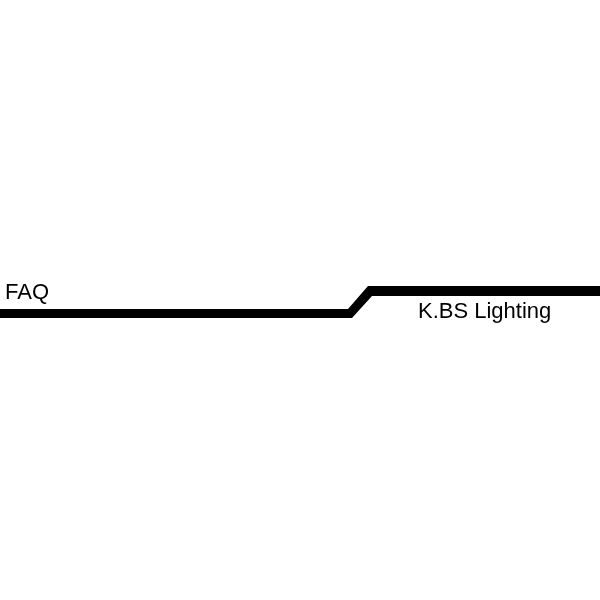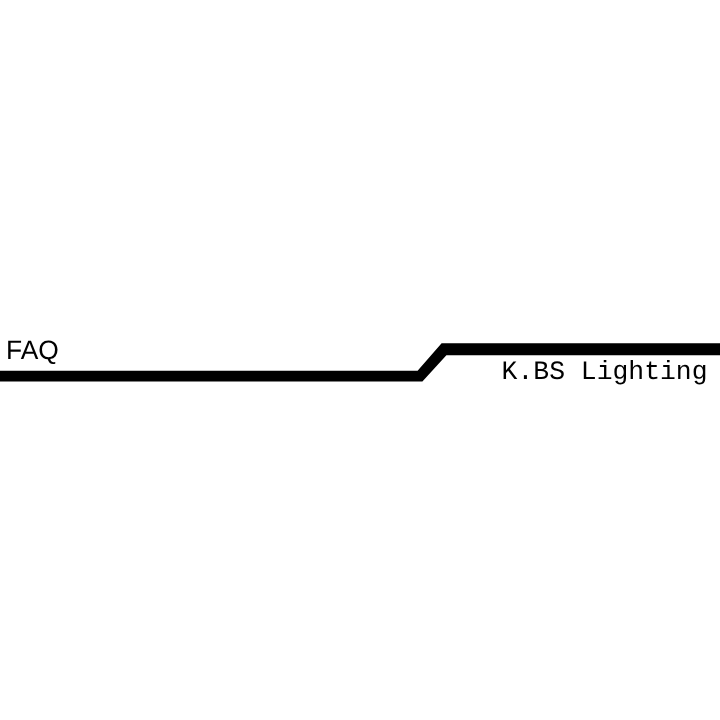--- a/index.html
+++ b/index.html
@@ -57,15 +57,15 @@
 <body style="background: rgb(255, 255, 255);">
 
 <div id="canvas" style="background: rgb(255, 255, 255);">
 
   <svg id="step-divider" viewBox="0 0 600 600" width="600" height="600" xmlns="http://www.w3.org/2000/svg" shape-rendering="geometricPrecision">
     <polygon fill="#000000" stroke="none" points="0,309 348,309 368,286 600,286 600,296 372,296 352,318 0,318"></polygon>
   </svg>
 
   <div class="label" id="label-faq" style="left: 5px; top: 281px; font-size: 22px; color: rgb(0, 0, 0);">FAQ</div>
 
-  <div class="label" id="label-brand" style="left: 418px; top: 300px; font-size: 22px; color: rgb(0, 0, 0); font-family: Liberation Mono, monospace;">K.BS Lighting</div>
+  <div class="label" id="label-brand" style="left: 418px; top: 300px; font-size: 22px; color: rgb(0, 0, 0);">K.BS Lighting</div>
 
 </div>
 
 </body></html>

